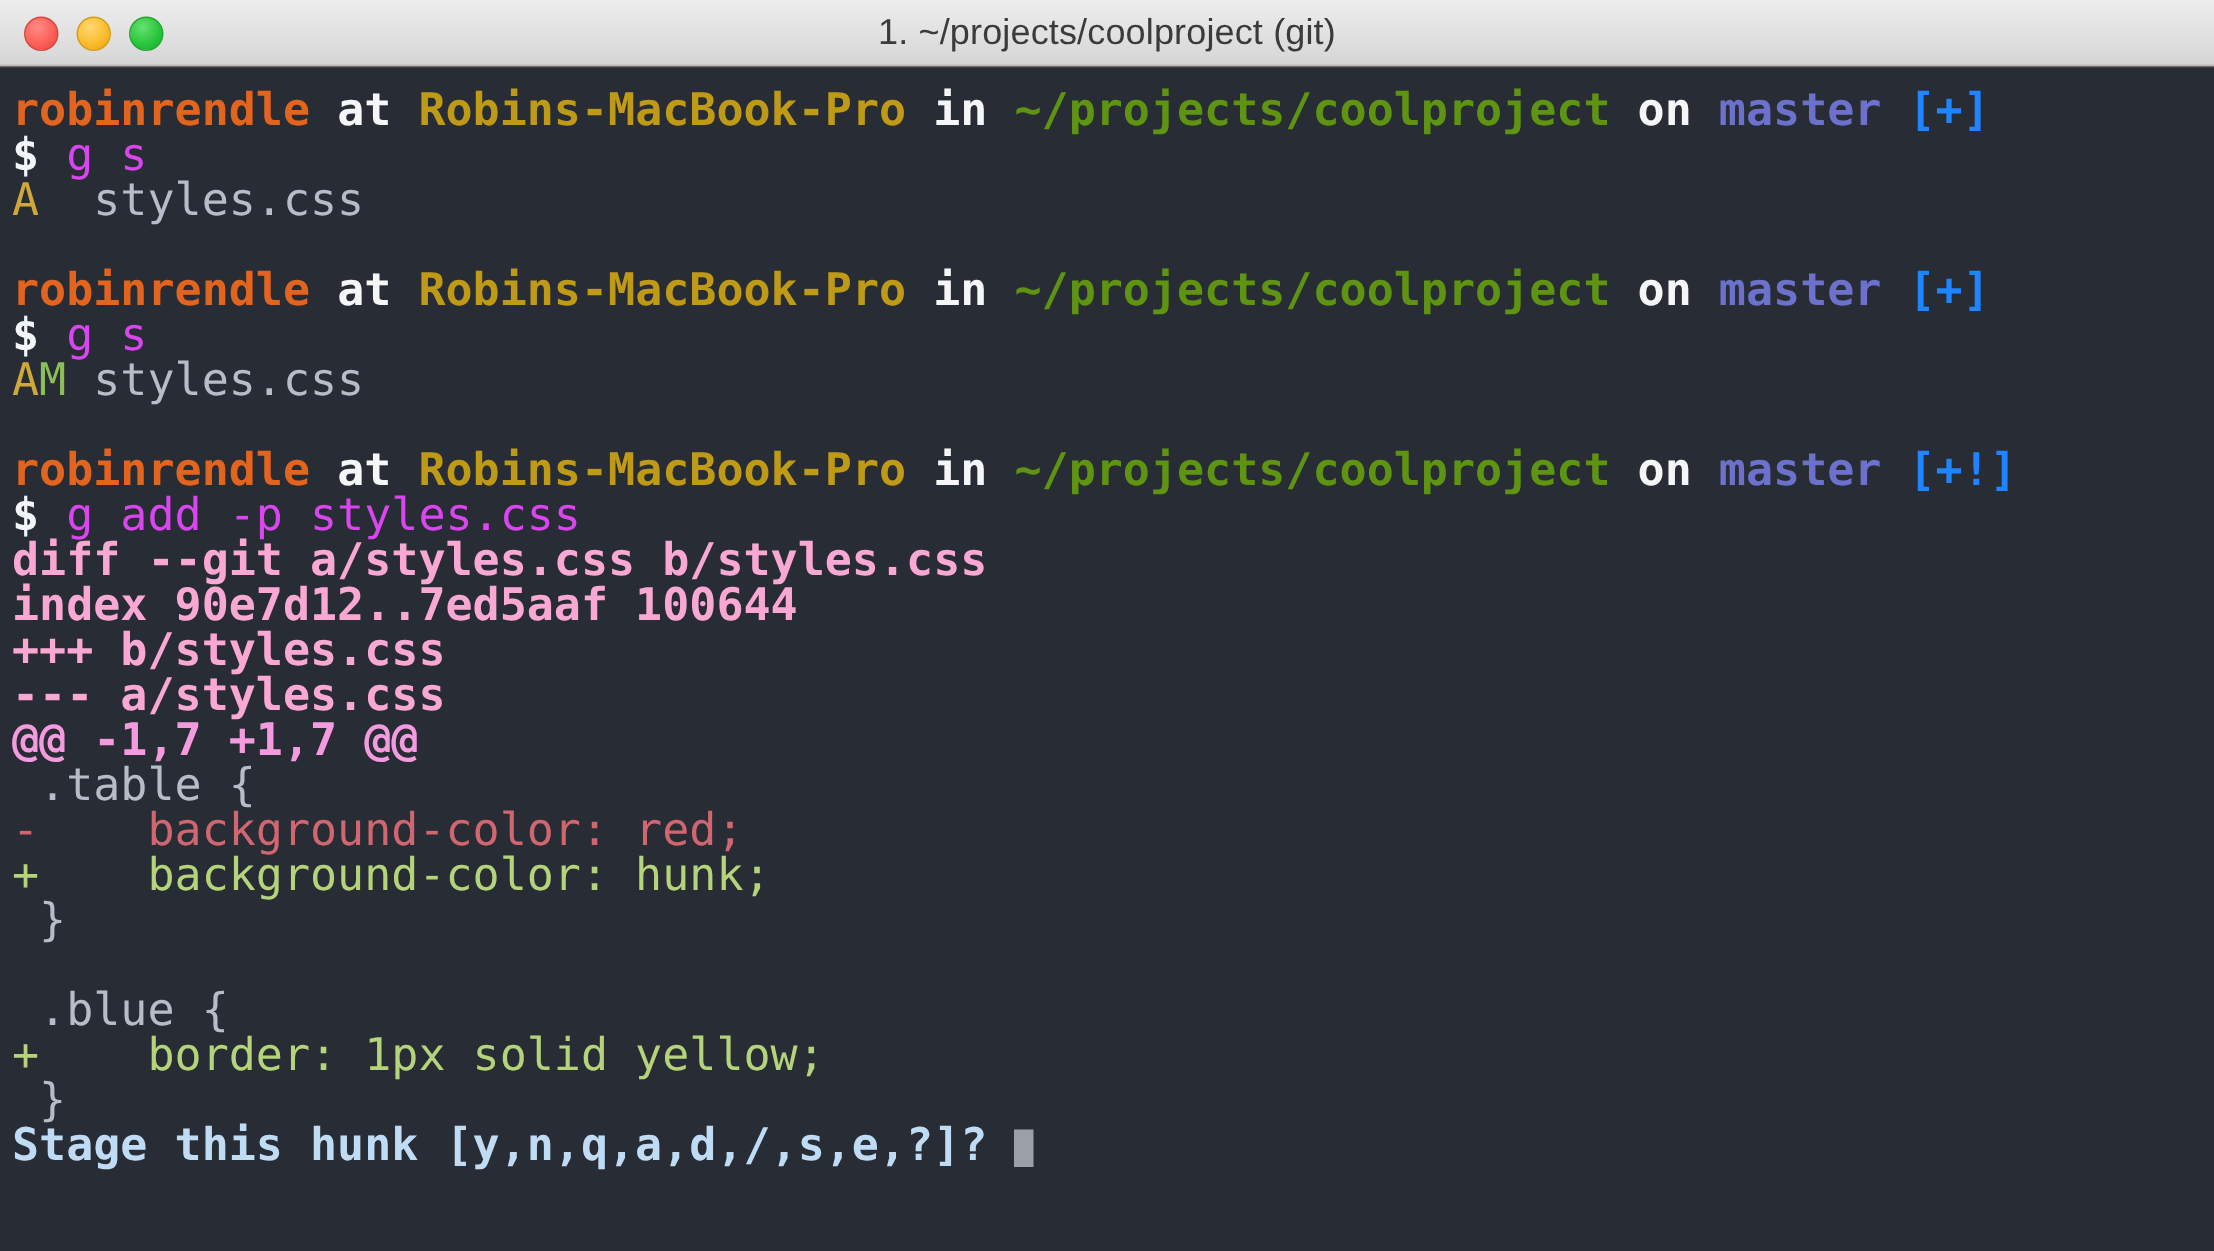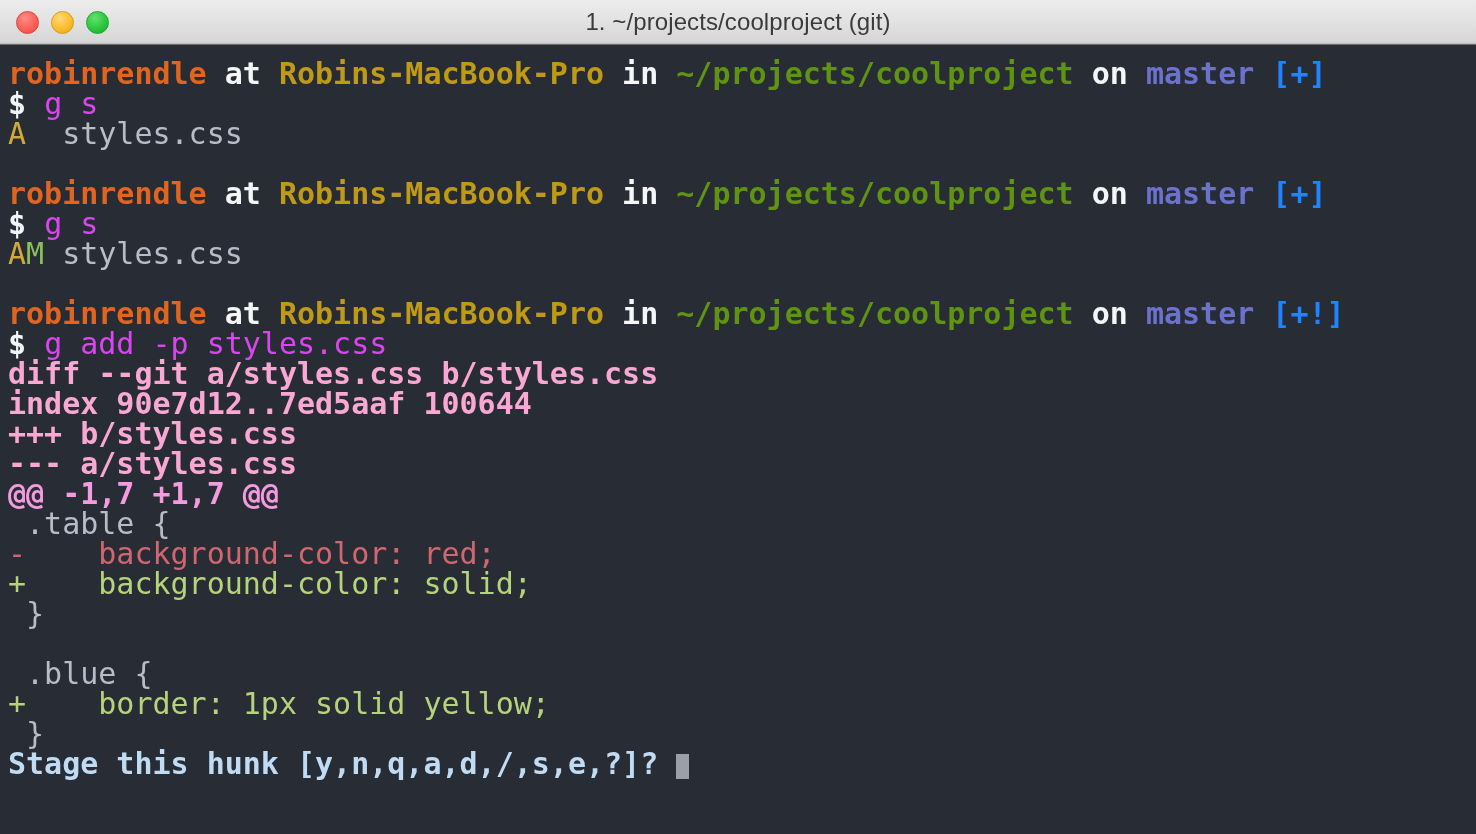--- a/index.html
+++ b/index.html
@@ -147,21 +147,21 @@
     <div class="line"><span class="c-dollar">$</span><span> </span><span class="c-cmd">g add -p styles.css</span></div>
 
     <div class="line c-diffhdr">diff --git a/styles.css b/styles.css</div>
     <div class="line c-diffhdr">index 90e7d12..7ed5aaf 100644</div>
     <div class="line c-diffhdr">+++ b/styles.css</div>
     <div class="line c-diffhdr">--- a/styles.css</div>
     <div class="line c-hunk">@@ -1,7 +1,7 @@</div>
 
     <div class="line c-ctx"> .table {</div>
     <div class="line c-del">-    background-color: red;</div>
-    <div class="line c-ins">+    background-color: solid;</div>
+    <div class="line c-ins">+    background-color: hunk;</div>
     <div class="line c-ctx"> }</div>
     <div class="line c-ctx"> </div>
     <div class="line c-ctx"> .blue {</div>
     <div class="line c-ins">+    border: 1px solid yellow;</div>
     <div class="line c-ctx"> }</div>
 
     <div class="line"><span class="c-prompt">Stage this hunk [y,n,q,a,d,/,s,e,?]?</span><span> </span><span class="cursor"></span></div>
 
   </div>
 </div>

